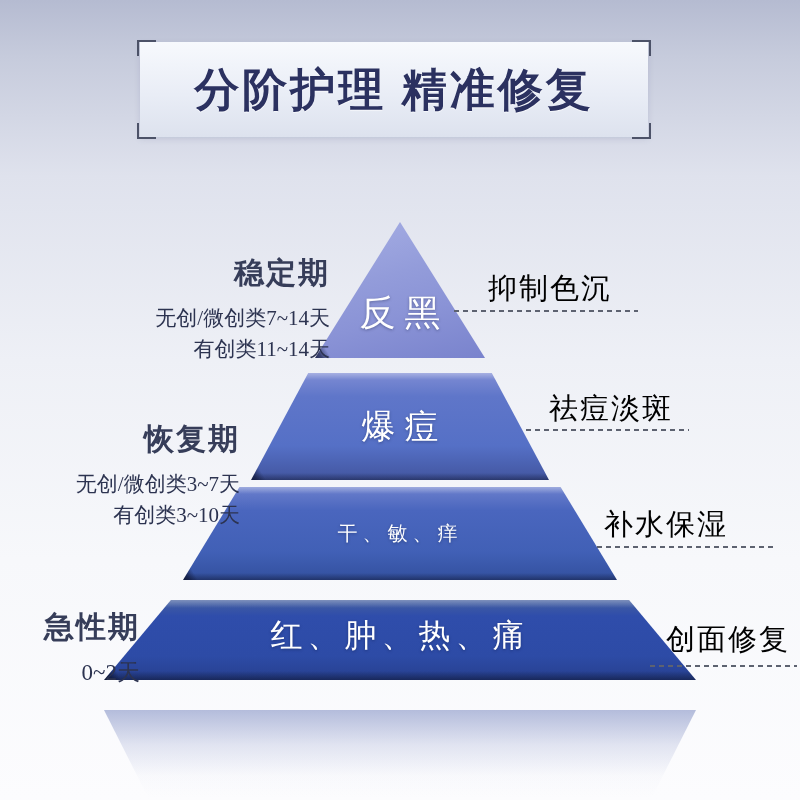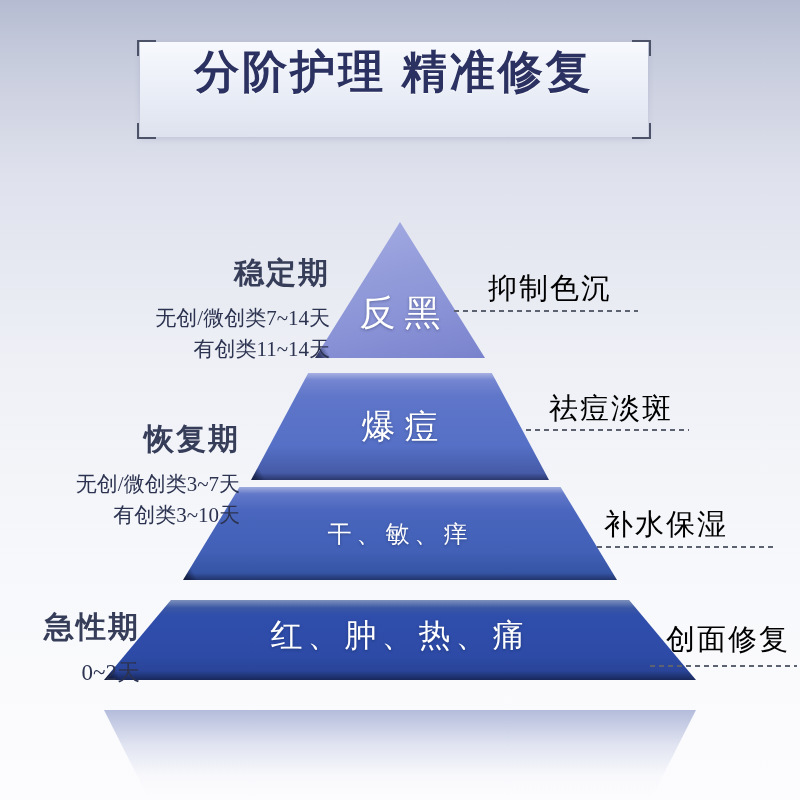--- a/index.html
+++ b/index.html
@@ -8,21 +8,21 @@
     font-family:"Liberation Sans","DejaVu Sans",sans-serif;
     background:linear-gradient(180deg,#b5bbd1 0%,#c6cbdc 7%,#dfe2ed 22%,#eef0f6 45%,#f7f8fb 70%,#fcfcfe 100%);
   }
   .stage-canvas{position:absolute;inset:0;}
 
   
   .title-box{
     position:absolute;left:140px;top:42px;width:508px;height:95px;
     background:linear-gradient(180deg,#f7f9fd 0%,#e9edf6 55%,#dde2ee 100%);
     box-shadow:0 2px 6px rgba(90,100,140,0.18);
-    display:flex;justify-content:center;
+    display:flex;align-items:center;justify-content:center;
   }
   .title-box .corner{position:absolute;width:17px;height:14px;border-color:#4c5268;border-style:solid;}
   .corner.tl{top:-2px;left:-3px;border-width:2px 0 0 2px;}
   .corner.tr{top:-2px;right:-3px;border-width:2px 2px 0 0;}
   .corner.bl{bottom:-2px;left:-3px;border-width:0 0 2px 2px;}
   .corner.br{bottom:-2px;right:-3px;border-width:0 2px 2px 0;}
   .title-text{
     font-size:45px;font-weight:700;color:#2b3160;letter-spacing:3px;
     text-shadow:0 1px 1px rgba(255,255,255,0.7);
   }
@@ -55,21 +55,21 @@
 
   .tier-3{
     left:183px;top:487px;width:434px;height:93px;
     clip-path:polygon(13% 0,87% 0,100% 100%,0 100%);
     background:
       linear-gradient(59deg,rgba(16,24,56,0.9) 0px,rgba(16,24,56,0.7) 5px,rgba(16,24,56,0) 13px),
       linear-gradient(180deg,rgba(255,255,255,0.35) 0px,rgba(255,255,255,0) 7px),
       linear-gradient(0deg,rgba(12,18,44,0.45) 0px,rgba(12,18,44,0) 7px),
       linear-gradient(180deg,#6c80cd 0%,#4a66be 25%,#4160b6 70%,#33509e 100%);
   }
-  .tier-3 .tier-label{font-size:24px;letter-spacing:5px;}
+  .tier-3 .tier-label{font-size:20px;letter-spacing:5px;}
 
   .tier-4{
     left:104px;top:600px;width:592px;height:80px;
     clip-path:polygon(11.3% 0,88.7% 0,100% 100%,0 100%);
     background:
       linear-gradient(59deg,rgba(12,20,50,0.92) 0px,rgba(12,20,50,0.7) 6px,rgba(12,20,50,0) 15px),
       linear-gradient(180deg,rgba(255,255,255,0.30) 0px,rgba(255,255,255,0) 8px),
       linear-gradient(0deg,rgba(10,16,40,0.5) 0px,rgba(10,16,40,0) 9px),
       linear-gradient(180deg,#45609f 0%,#2f4dab 20%,#2d4ba6 70%,#27408f 100%);
   }

